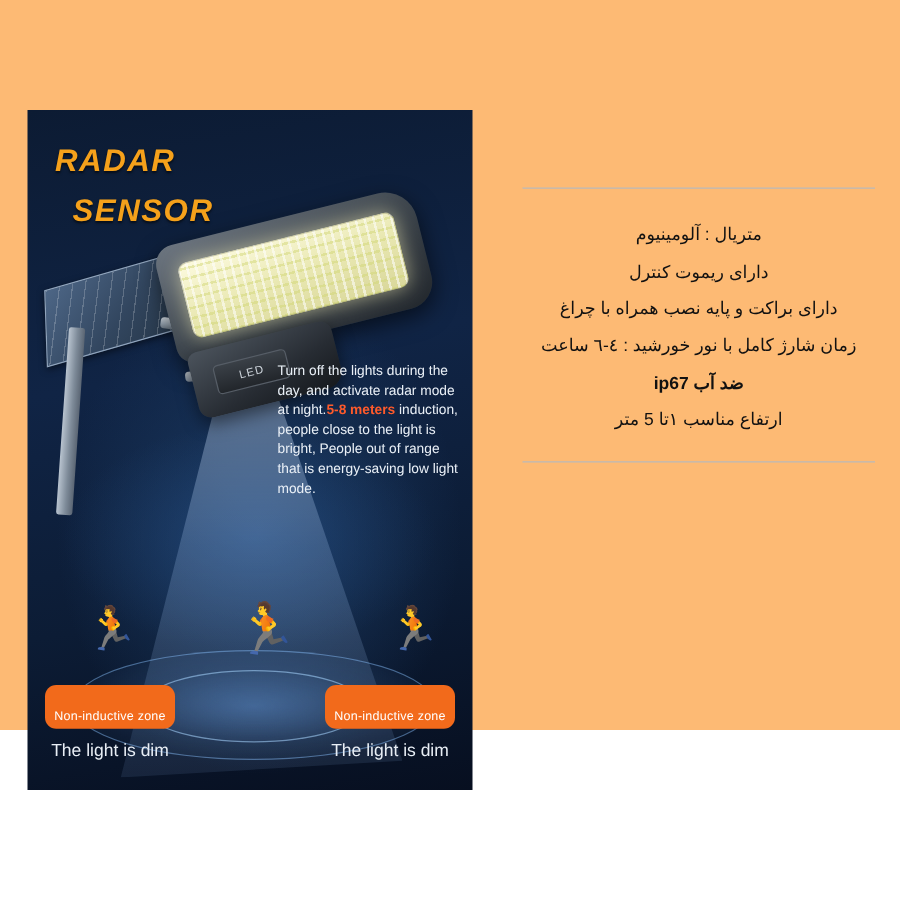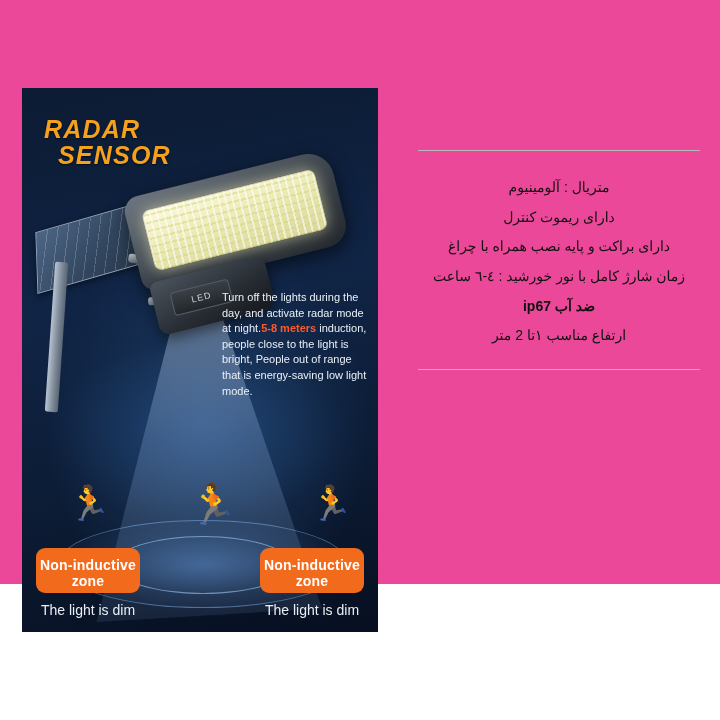--- a/index.html
+++ b/index.html
@@ -10,21 +10,21 @@
   body {
     width: 720px;
     height: 720px;
     font-family: "Liberation Sans", sans-serif;
     overflow: hidden;
   }
   .page {
     position: relative;
     width: 720px;
     height: 584px;
-    background: #ec4899;
+    background: #fdba74;
   }
 
   
   .product-panel {
     position: absolute;
     left: 22px;
     top: 88px;
     width: 356px;
     height: 544px;
     background:
@@ -53,21 +53,21 @@
     display: block;
     font-size: 25px;
     font-weight: bold;
     font-style: italic;
     letter-spacing: 1.2px;
     color: #f5a11b;
     text-shadow: 0 1px 2px rgba(0,0,0,0.6);
   }
   .radar-title .l2 {
     display: block;
-    margin-top: 0;
+    margin-top: 14px;
     margin-left: 14px;
     font-size: 25px;
     font-weight: bold;
     font-style: italic;
     letter-spacing: 1.2px;
     color: #f5a11b;
     text-shadow: 0 1px 2px rgba(0,0,0,0.6);
   }
 
   
@@ -247,27 +247,26 @@
     width: 356px;
     height: 56px;
   }
   .zone {
     position: absolute;
     width: 104px;
     text-align: center;
   }
   .zone .pill {
     display: block;
-    font-size: 14px;
+    font-size: 10px;
     color: #ffffff;
     background: #f26a1b;
     border-radius: 9px;
-    padding: 9px 0 4px;
+    padding: 20px 0 4px;
     letter-spacing: 0.2px;
-    font-weight: bold;
   }
   .zone .cap {
     display: block;
     margin-top: 9px;
     font-size: 14px;
     color: #e8eef5;
   }
   .zone.z1 { left: 14px; }
   .zone.z2 { left: 126px; }
   .zone.z3 { left: 238px; }
@@ -359,18 +358,18 @@
   </div>
 
   <div class="specs">
     <div class="rule"></div>
     <div class="spec-list">
       <div class="spec">متریال : آلومینیوم</div>
       <div class="spec">دارای ریموت کنترل</div>
       <div class="spec">دارای براکت و پایه نصب همراه با چراغ</div>
       <div class="spec">زمان شارژ کامل با نور خورشید : ٤-٦ ساعت</div>
       <div class="spec bold">ضد آب ip67</div>
-      <div class="spec">ارتفاع مناسب ۱تا 2 متر</div>
+      <div class="spec">ارتفاع مناسب ۱تا 5 متر</div>
     </div>
     <div class="rule bottom"></div>
   </div>
 
 </div>
 
 </body></html>

